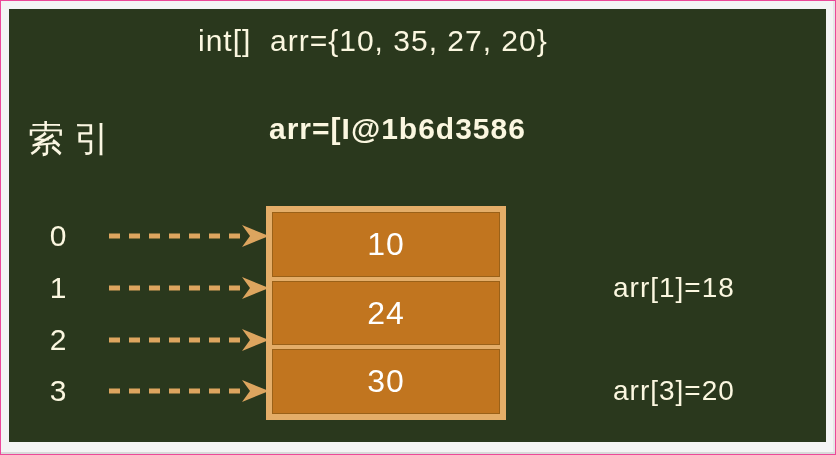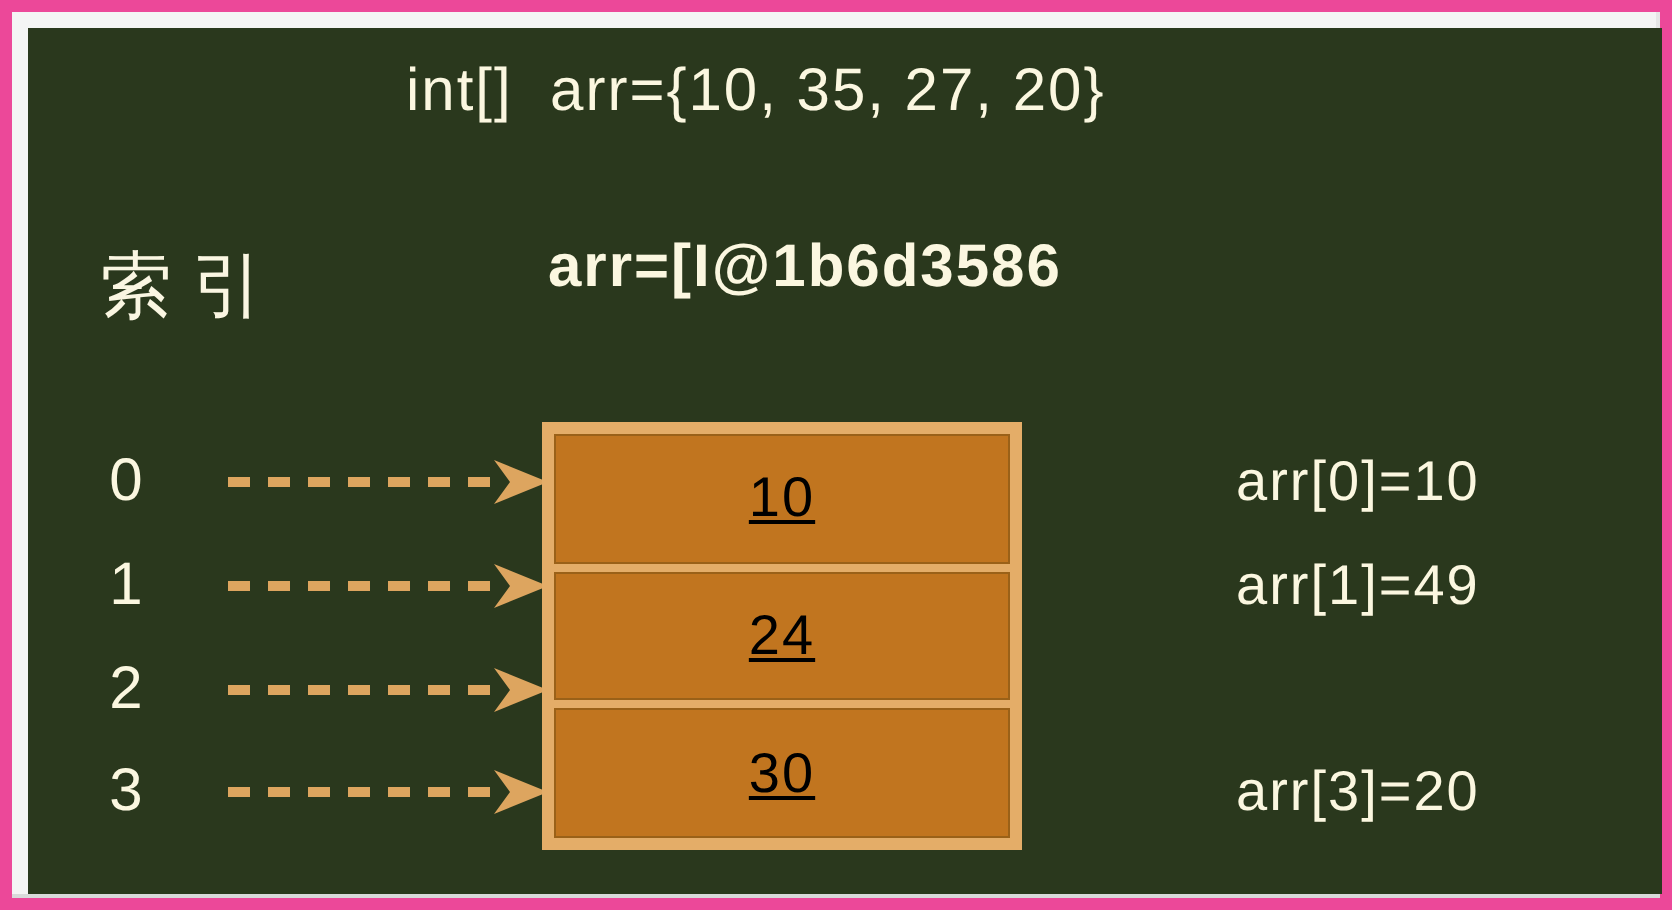--- a/index.html
+++ b/index.html
@@ -5,40 +5,40 @@
   * { margin: 0; padding: 0; box-sizing: border-box; }
   html, body { background: #ffffff; }
   body {
     font-family: "Liberation Sans", "DejaVu Sans", sans-serif;
     width: 836px; height: 455px;
   }
   .frame {
     position: relative;
     width: 836px; height: 455px;
     background: #f4f4f4;
-    border: 6px solid #ec4899;
+    border: 1px solid #ec4899;
     box-shadow: inset 0 -2px 0 #d9d9d9, inset -2px 0 0 #e6e6e6;
   }
   .board {
     position: absolute;
     left: 8px; top: 8px;
     width: 817px; height: 433px;
     background: #2a381d;
   }
   .txt {
     position: absolute;
     color: #fbf7e0;
     white-space: pre;
     letter-spacing: 1px;
     line-height: 38px;
   }
   .title   { left: 197px; top: 21px;  font-size: 30px; }
   .ref     { left: 268px; top: 109px; font-size: 30px; font-weight: bold; }
   .idx-label {
-    position: absolute; left: 44px; top: 116px;
+    position: absolute; left: 27px; top: 116px;
     color: #faf6e2; font-size: 36px; line-height: 44px;
     font-family: "DejaVu Serif", "Liberation Serif", serif;
     letter-spacing: 10px; white-space: pre;
   }
   .idx-num {
     position: absolute; left: 37px; width: 40px;
     text-align: center; color: #fbf7e0;
     font-size: 30px; line-height: 38px; white-space: pre;
   }
   .arrow { position: absolute; left: 105px; width: 165px; height: 26px; }
@@ -47,21 +47,21 @@
     width: 240px; height: 214px;
     background: #e4ad68;
     padding: 6px;
     display: flex; flex-direction: column; gap: 4px;
   }
   .cell {
     flex: 1;
     background: #c1751f;
     border: 1px solid #9a6118;
     display: flex; align-items: center; justify-content: center;
-    color: #000000; font-size: 28px; letter-spacing: 1px; white-space: pre; text-decoration: underline;
+    color: #ffffff; font-size: 32px; letter-spacing: 1px; white-space: pre;
   }
   .row-label {
     position: absolute; left: 612px; width: 180px;
     color: #fbf7e0; font-size: 28px; line-height: 38px;
     letter-spacing: 1px; white-space: pre;
   }
   
   .r0.idx-num, .r0.row-label { top: 216px; }
   .r1.idx-num, .r1.row-label { top: 268px; }
   .r2.idx-num, .r2.row-label { top: 320px; }
@@ -79,28 +79,27 @@
 
   <div class="txt title">int[]  arr={10, 35, 27, 20}</div>
   <div class="txt ref">arr=[I@1b6d3586</div>
   <div class="idx-label">索引</div>
 
   <div class="idx-num r0">0</div>
   <svg class="arrow r0" viewBox="0 0 165 26">
     <line x1="3" y1="13" x2="138" y2="13" stroke="#dda55f" stroke-width="5" stroke-dasharray="11 9"></line>
     <polygon points="136,2 163,13 136,24 144,13" fill="#dda55f"></polygon>
   </svg>
-  <div class="row-label r0">arr[0]=10</div>
 
   <div class="idx-num r1">1</div>
   <svg class="arrow r1" viewBox="0 0 165 26">
     <line x1="3" y1="13" x2="138" y2="13" stroke="#dda55f" stroke-width="5" stroke-dasharray="11 9"></line>
     <polygon points="136,2 163,13 136,24 144,13" fill="#dda55f"></polygon>
   </svg>
-  <div class="row-label r1">arr[1]=49</div>
+  <div class="row-label r1">arr[1]=18</div>
 
   <div class="idx-num r2">2</div>
   <svg class="arrow r2" viewBox="0 0 165 26">
     <line x1="3" y1="13" x2="138" y2="13" stroke="#dda55f" stroke-width="5" stroke-dasharray="11 9"></line>
     <polygon points="136,2 163,13 136,24 144,13" fill="#dda55f"></polygon>
   </svg>
 
   <div class="idx-num r3">3</div>
   <svg class="arrow r3" viewBox="0 0 165 26">
     <line x1="3" y1="13" x2="138" y2="13" stroke="#dda55f" stroke-width="5" stroke-dasharray="11 9"></line>

